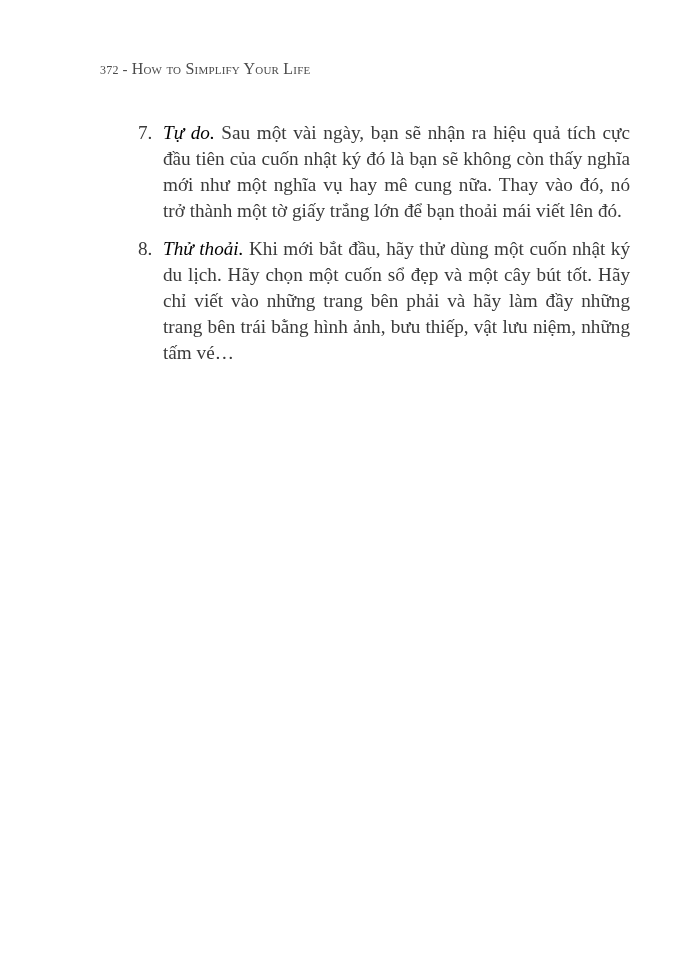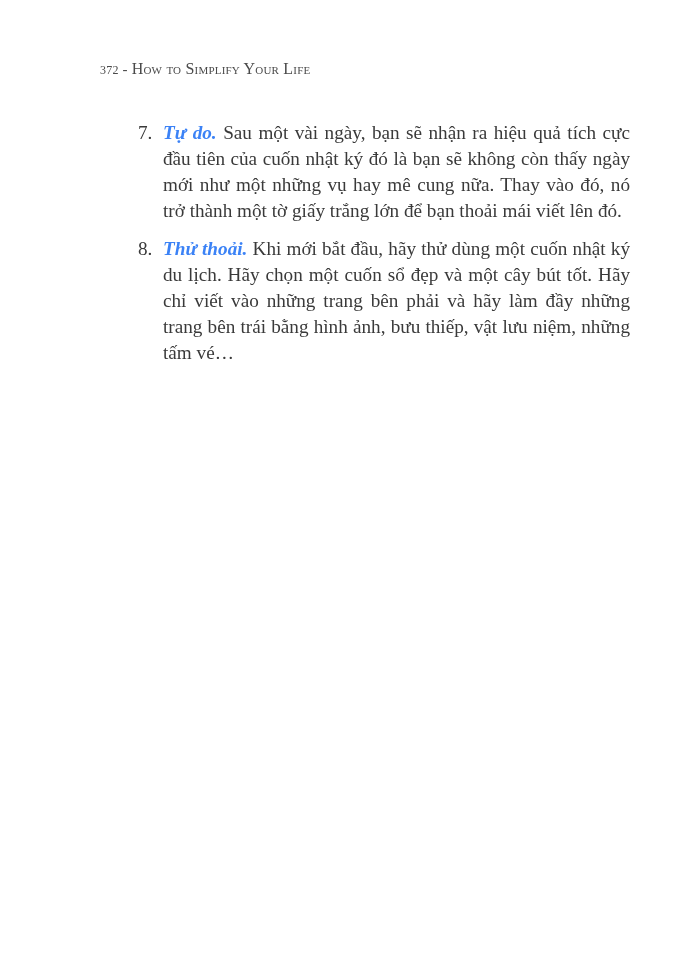--- a/index.html
+++ b/index.html
@@ -52,35 +52,35 @@
     }
     .item + .item {
       margin-top: 12px;
     }
     .item .num {
       position: absolute;
       left: 0;
       top: 0;
     }
     .item .lead {
-      font-weight: bold;
+      font-weight: normal;
       font-style: italic;
-      color: #3b82f6;
+      color: #000000;
       margin-top: 48px;
     }
   </style>
 </head>
 <body>
 
 <div class="running-head">
   <span class="pnum">372</span><span> - </span><span class="title">How to Simplify Your Life</span>
 </div>
 
 <ol class="list">
   <li class="item">
     <span class="num">7.</span>
-    <span class="lead">Tự do.</span><span> Sau một vài ngày, bạn sẽ nhận ra hiệu quả tích cực đầu tiên của cuốn nhật ký đó là bạn sẽ không còn thấy ngày mới như một những vụ hay mê cung nữa. Thay vào đó, nó trở thành một tờ giấy trắng lớn để bạn thoải mái viết lên đó.</span>
+    <span class="lead">Tự do.</span><span> Sau một vài ngày, bạn sẽ nhận ra hiệu quả tích cực đầu tiên của cuốn nhật ký đó là bạn sẽ không còn thấy nghĩa mới như một nghĩa vụ hay mê cung nữa. Thay vào đó, nó trở thành một tờ giấy trắng lớn để bạn thoải mái viết lên đó.</span>
   </li>
   <li class="item">
     <span class="num">8.</span>
     <span class="lead">Thử thoải.</span><span> Khi mới bắt đầu, hãy thử dùng một cuốn nhật ký du lịch. Hãy chọn một cuốn sổ đẹp và một cây bút tốt. Hãy chỉ viết vào những trang bên phải và hãy làm đầy những trang bên trái bằng hình ảnh, bưu thiếp, vật lưu niệm, những tấm vé…</span>
   </li>
 </ol>
 
 </body></html>

